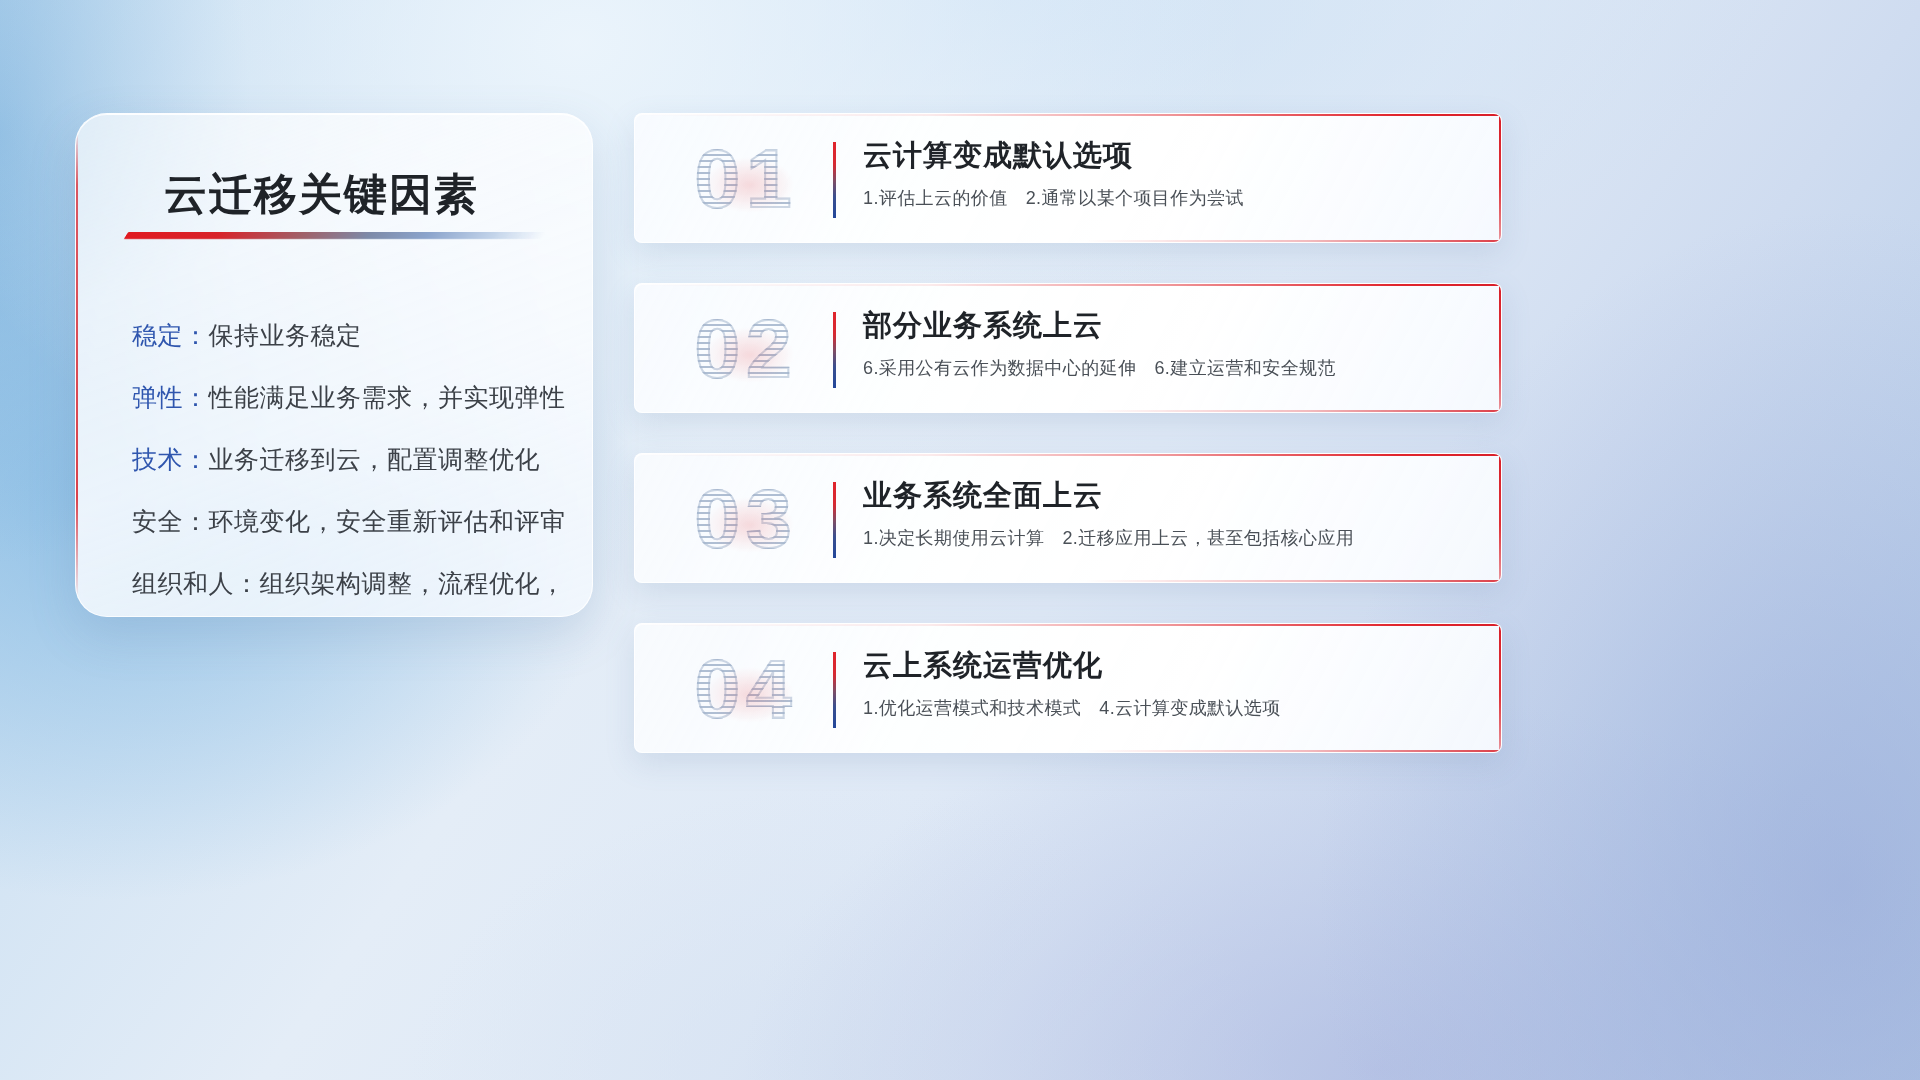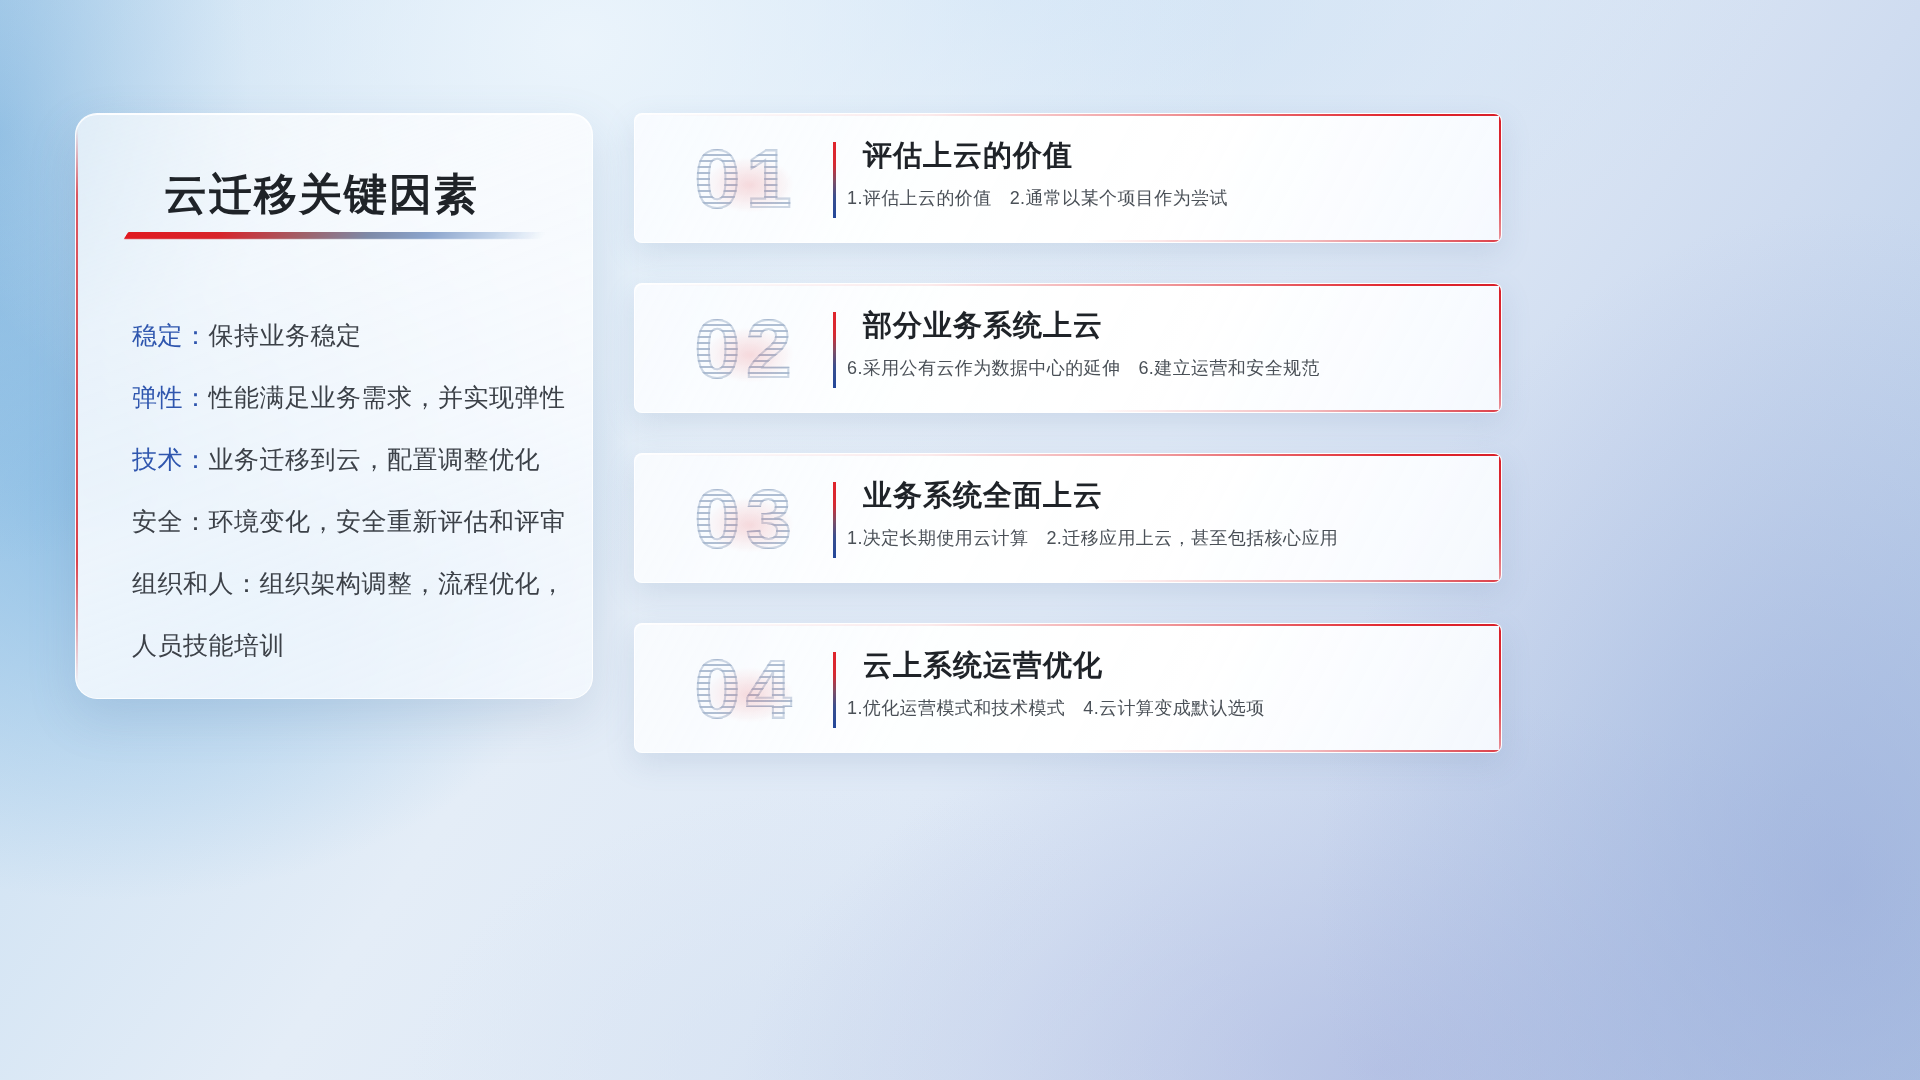--- a/index.html
+++ b/index.html
@@ -37,22 +37,22 @@
   }
   .bg-glow-7 {
     background:radial-gradient(ellipse 360px 620px at 0% 12%, rgba(96,162,214,0.55) 0%, rgba(96,162,214,0) 70%);
   }
 
   
   #stage { position:absolute; inset:0; z-index:5; }
 
   
   #left-panel {
-    position:absolute; left:75px; top:113px; width:518px; height:586px;
-    border-radius:22px;
+    position:absolute; left:75px; top:113px; width:518px; height:504px;
+    border-radius:32px;
     background:linear-gradient(160deg, rgba(255,255,255,0.62) 0%, rgba(252,253,255,0.80) 28%, rgba(250,252,255,0.86) 58%, rgba(246,250,255,0.74) 100%);
     border:1px solid rgba(255,255,255,0.85);
     box-shadow:0 18px 48px rgba(90,120,165,0.18), inset 0 1px 0 rgba(255,255,255,0.9);
     backdrop-filter:blur(3px);
     overflow:hidden;
   }
   #left-panel::after{
     content:""; position:absolute; left:0; top:14px; bottom:14px; width:2px;
     background:linear-gradient(180deg, rgba(214,34,45,0.0) 0%, rgba(214,34,45,0.75) 12%, rgba(214,34,45,0.85) 78%, rgba(214,34,45,0.0) 100%);
   }
@@ -129,21 +129,21 @@
   .card-divider {
     position:absolute; left:198px; top:28px; width:3px; height:76px;
     background:linear-gradient(180deg,#e0242c 0%, #d62a33 30%, #7c4d66 52%, #3a4f8f 72%, #22479a 100%);
   }
   .card-heading {
     position:absolute; left:228px; top:22px;
     font-size:29px; font-weight:bold; color:#1f2328; letter-spacing:1px;
     white-space:nowrap;
   }
   .card-desc {
-    position:absolute; left:212px; top:72px;
+    position:absolute; left:228px; top:72px;
     font-size:18px; color:#4a5057; letter-spacing:0.4px;
     white-space:nowrap;
   }
   .card-desc .gap { display:inline-block; width:18px; }
 </style>
 </head>
 <body>
 
 <div id="bg">
   <div class="bg-layer bg-base"></div>
@@ -186,21 +186,21 @@
 
   <section id="cards">
 
     <article class="card">
       <div class="card-top-accent"></div>
       <div class="card-right-accent"></div>
       <div class="card-bottom-accent"></div>
       <div class="card-num">01</div>
       <div class="card-num-tint"></div>
       <div class="card-divider"></div>
-      <h2 class="card-heading">评估上云的价值</h2>
+      <h2 class="card-heading">云计算变成默认选项</h2>
       <p class="card-desc">
         <span>1.评估上云的价值</span><span class="gap"></span><span>2.通常以某个项目作为尝试</span>
       </p>
     </article>
 
     <article class="card">
       <div class="card-top-accent"></div>
       <div class="card-right-accent"></div>
       <div class="card-bottom-accent"></div>
       <div class="card-num">02</div>

